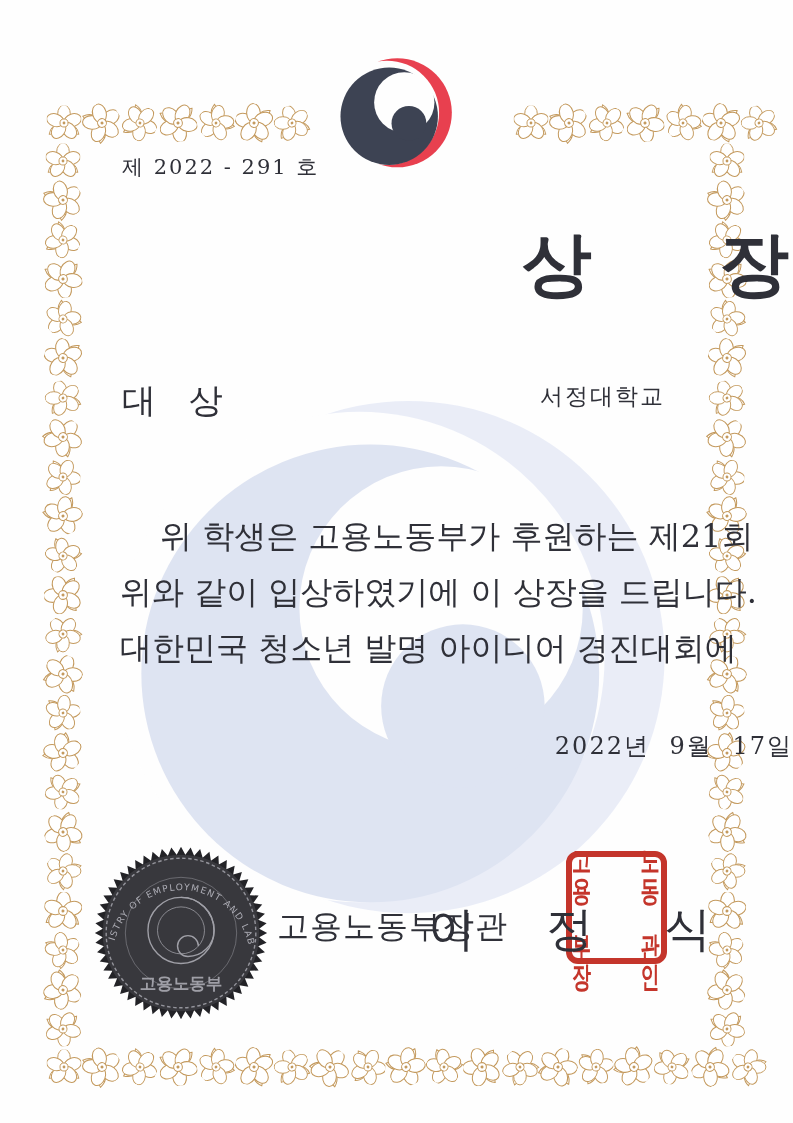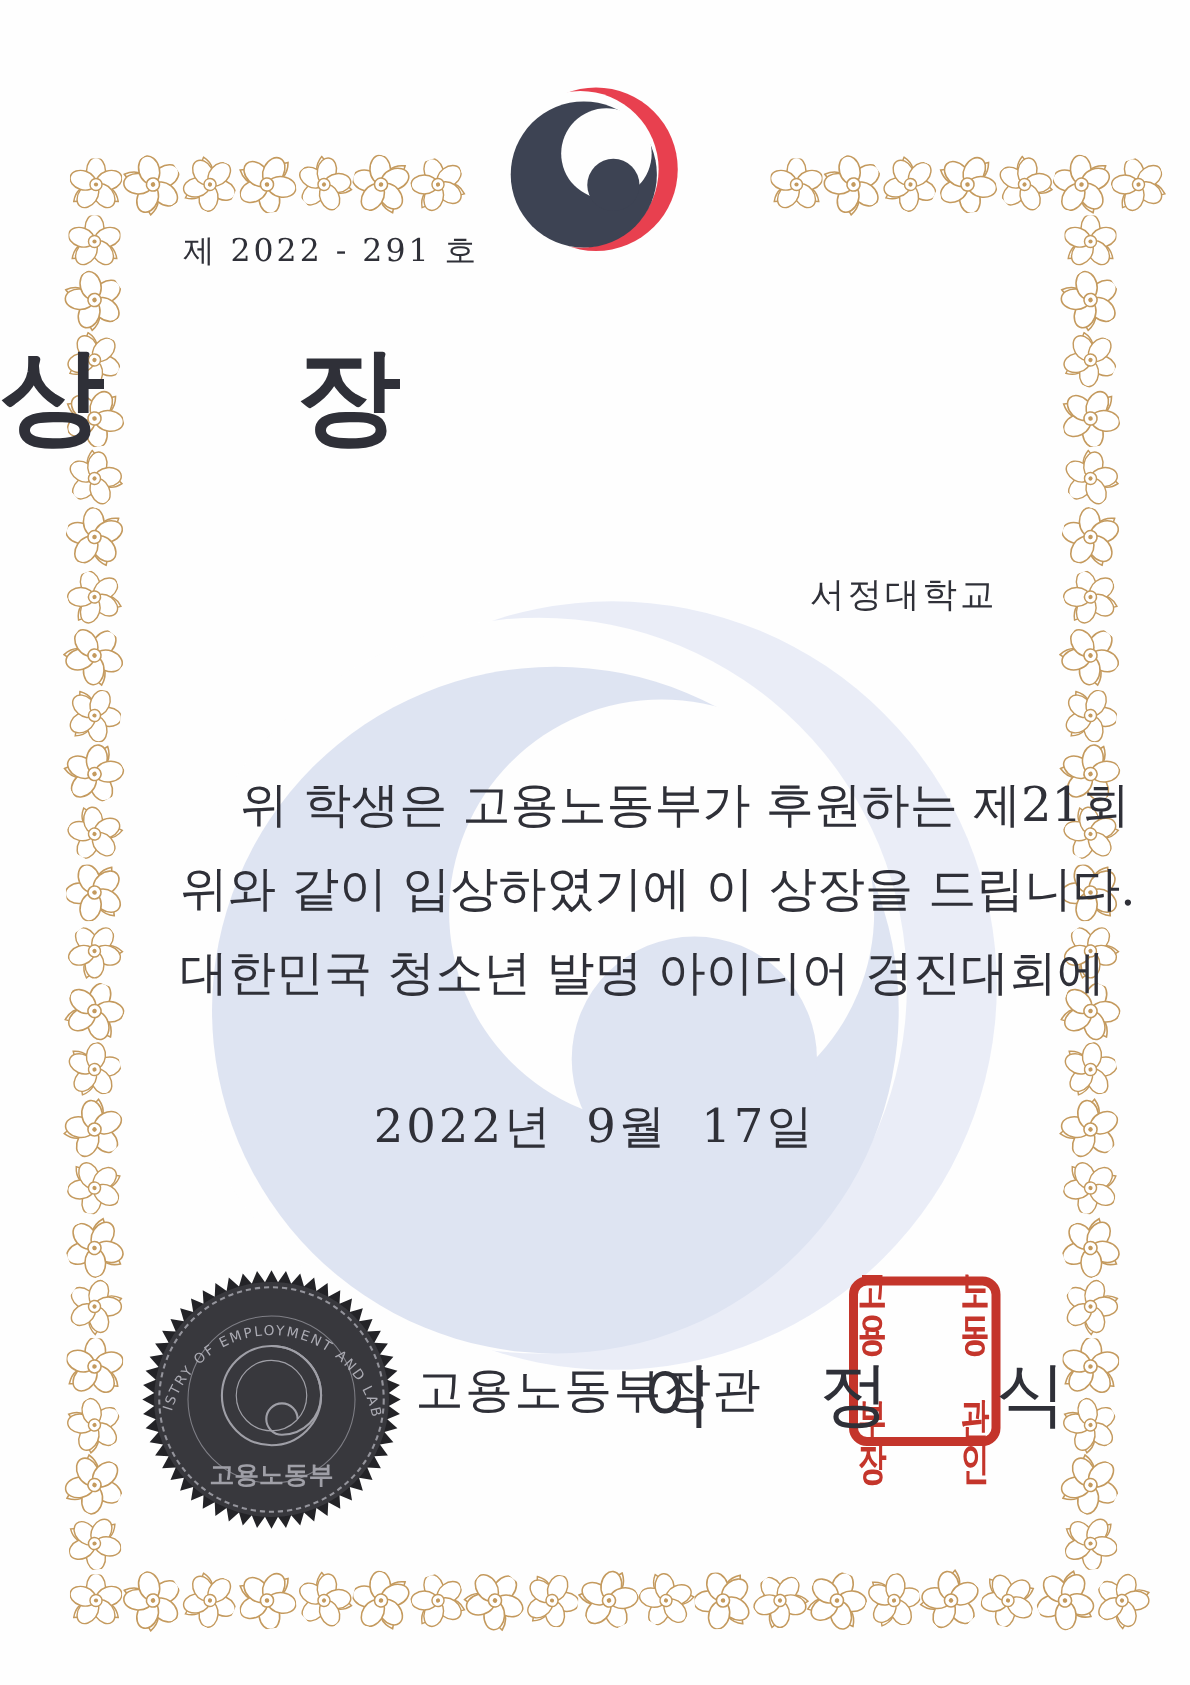--- a/index.html
+++ b/index.html
@@ -16,29 +16,29 @@
   .border-seg.h{flex-direction:row;}
   .border-seg.v{flex-direction:column;}
   .flower{width:38px;height:38px;flex:0 0 auto;}
 
   
   .emblem{position:absolute;left:337px;top:56px;width:116px;height:116px;}
   .watermark{position:absolute;left:125px;top:390px;width:545px;height:545px;opacity:.55;}
 
   
   .cert-number{position:absolute;left:122px;top:153px;font-size:21px;letter-spacing:2px;}
-  .cert-title{position:absolute;left:0;right:0;top:218px;text-align:left;
+  .cert-title{position:absolute;left:0;right:0;top:218px;text-align:right;
     font-size:70px;font-weight:600;word-spacing:95px;letter-spacing:4px;}
   .award-grade{position:absolute;left:122px;top:378px;font-size:34px;word-spacing:18px;letter-spacing:2px;}
   .affiliation{position:absolute;right:128px;top:381px;font-size:23px;letter-spacing:2px;text-align:right;}
   .recipient{position:absolute;right:128px;top:436px;font-size:32px;letter-spacing:6px;word-spacing:12px;text-align:right;}
   .body-text{position:absolute;left:108px;width:612px;top:508px;font-size:32px;line-height:56px;margin-left:12px;}
   .body-text .line{white-space:nowrap;}
   .body-text .line.indent{padding-left:40px;}
-  .cert-date{position:absolute;left:0;right:0;top:730px;text-align:center;font-size:31px;letter-spacing:2px;word-spacing:10px;}
+  .cert-date{position:absolute;left:0;right:0;top:730px;text-align:right;font-size:24px;letter-spacing:2px;word-spacing:10px;}
   .issuer-title{position:absolute;left:277px;top:905px;font-size:32px;letter-spacing:1px;}
   .issuer-name{position:absolute;left:428px;top:876px;font-size:47px;font-weight:400;letter-spacing:28px;white-space:nowrap;z-index:5;margin-top:22px;}
 
   
   .red-seal{position:absolute;left:566px;top:851px;width:101px;height:113px;
     border:6px solid #c4352b;border-radius:12px;box-sizing:border-box;z-index:3;
     display:grid;grid-template-columns:1fr 1fr;grid-template-rows:1fr 1fr;
     align-items:center;justify-items:center;background:rgba(255,255,255,0);gap:48px;}
   .red-seal span{color:#c4352b;font-weight:700;font-size:19px;letter-spacing:1px;
     transform:scaleY(1.55);line-height:1;}
@@ -338,20 +338,21 @@
   <svg class="emblem" viewBox="0 0 100 100">
     <circle cx="52" cy="49" r="47" fill="#e8404f"></circle>
     <circle cx="43" cy="49" r="45" fill="#fefefe"></circle>
     <circle cx="45" cy="52" r="42" fill="#3d4353"></circle>
     <circle cx="58" cy="40" r="26" fill="#fefefe"></circle>
     <circle cx="62" cy="58" r="15" fill="#3d4353"></circle>
   </svg>
 
   <div class="cert-number">제 2022 - 291 호</div>
   <div class="cert-title">상 장</div>
+  <div class="award-grade">대 상</div>
   <div class="affiliation">서정대학교</div>
 
   <div class="body-text">
     <div class="line indent">위 학생은 고용노동부가 후원하는 제21회</div>
     <div class="line">위와 같이 입상하였기에 이 상장을 드립니다.</div>
     <div class="line">대한민국 청소년 발명 아이디어 경진대회에</div>
   </div>
 
   <div class="cert-date">2022년 9월 17일</div>
   <div class="issuer-title">고용노동부장관</div>

